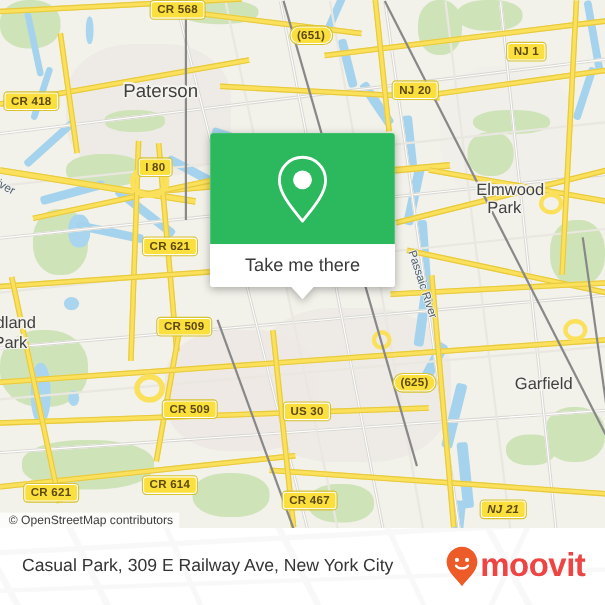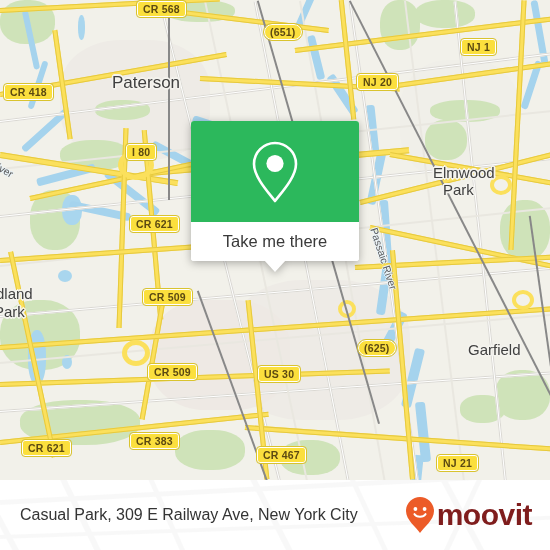--- a/index.html
+++ b/index.html
@@ -143,21 +143,21 @@
   #footer-content {
     position:relative; z-index:2;
     height:100%;
     display:flex; align-items:center; justify-content:space-between;
     padding:0 18px 0 20px;
   }
   #footer-title {
     color:#343434; font-size:16px; white-space:nowrap;
   }
   #brand { display:flex; align-items:center; gap:1px; }
-  #brand-word { color:#7f1d1d; font-size:30px; font-weight:bold; letter-spacing:-0.5px; line-height:1; }
+  #brand-word { color:#ef4444; font-size:30px; font-weight:bold; letter-spacing:-0.5px; line-height:1; }
 </style>
 </head>
 <body>
 
 <div id="app">
 
   <div id="map">
     <div class="landmass"></div>
 
     <div class="urban" style="left:60px;top:40px;width:150px;height:120px;"></div>
@@ -286,38 +286,41 @@
         <div class="shield" style="left: 461px; top: 39px;">NJ 1</div>
         <div class="shield" style="left: 357px; top: 74px;">NJ 20</div>
         <div class="shield" style="left: 4px; top: 84px;">CR 418</div>
         <div class="shield" style="left: 126px; top: 144px;">I 80</div>
         <div class="shield" style="left: 130px; top: 216px;">CR 621</div>
         <div class="shield" style="left: 143px; top: 289px;">CR 509</div>
         <div class="shield oval" style="left: 358px; top: 340px;">(625)</div>
         <div class="shield" style="left: 148px; top: 364px;">CR 509</div>
         <div class="shield" style="left: 258px; top: 366px;">US 30</div>
         <div class="shield" style="left: 22px; top: 440px;">CR 621</div>
-        <div class="shield" style="left: 130px; top: 433px;">CR 383</div>
+        <div class="shield" style="left: 130px; top: 433px;">CR 614</div>
         <div class="shield" style="left: 257px; top: 447px;">CR 467</div>
-        <div class="shield" style="left: 437px; top: 455px;">NJ 21</div>
+        <div class="shield" style="left: 437px; top: 455px; font-style: italic;">NJ 21</div>
       </div>
 
     <div id="popup">
       <div id="popup-inner">
         <div id="popup-image">
           <svg width="54" height="64" viewBox="0 0 54 64">
             <path d="M27 3 C15.4 3 6 12.4 6 24 C6 37 20 52 27 61 C34 52 48 37 48 24 C48 12.4 38.6 3 27 3 Z" fill="none" stroke="#ffffff" stroke-width="2.6" stroke-linejoin="round"></path>
             <circle cx="27" cy="23.5" r="8.6" fill="#ffffff"></circle>
           </svg>
         </div>
         <div id="popup-label">Take me there</div>
       </div>
       <div id="popup-tail"></div>
     </div>
 
+    <div id="attrib">
+      <span>© OpenStreetMap contributors</span>
+    </div>
   </div>
 
   <div id="footer">
     <div id="footer-watermark">
       <i style="left:-20px;top:0px;width:200px;height:6px;transform:rotate(62deg);"></i>
       <i style="left:60px;top:-10px;width:200px;height:6px;transform:rotate(64deg);"></i>
       <i style="left:150px;top:-5px;width:180px;height:5px;transform:rotate(66deg);"></i>
       <i style="left:250px;top:-10px;width:200px;height:6px;transform:rotate(63deg);"></i>
       <i style="left:350px;top:-8px;width:180px;height:5px;transform:rotate(65deg);"></i>
       <i style="left:440px;top:-10px;width:190px;height:6px;transform:rotate(62deg);"></i>

